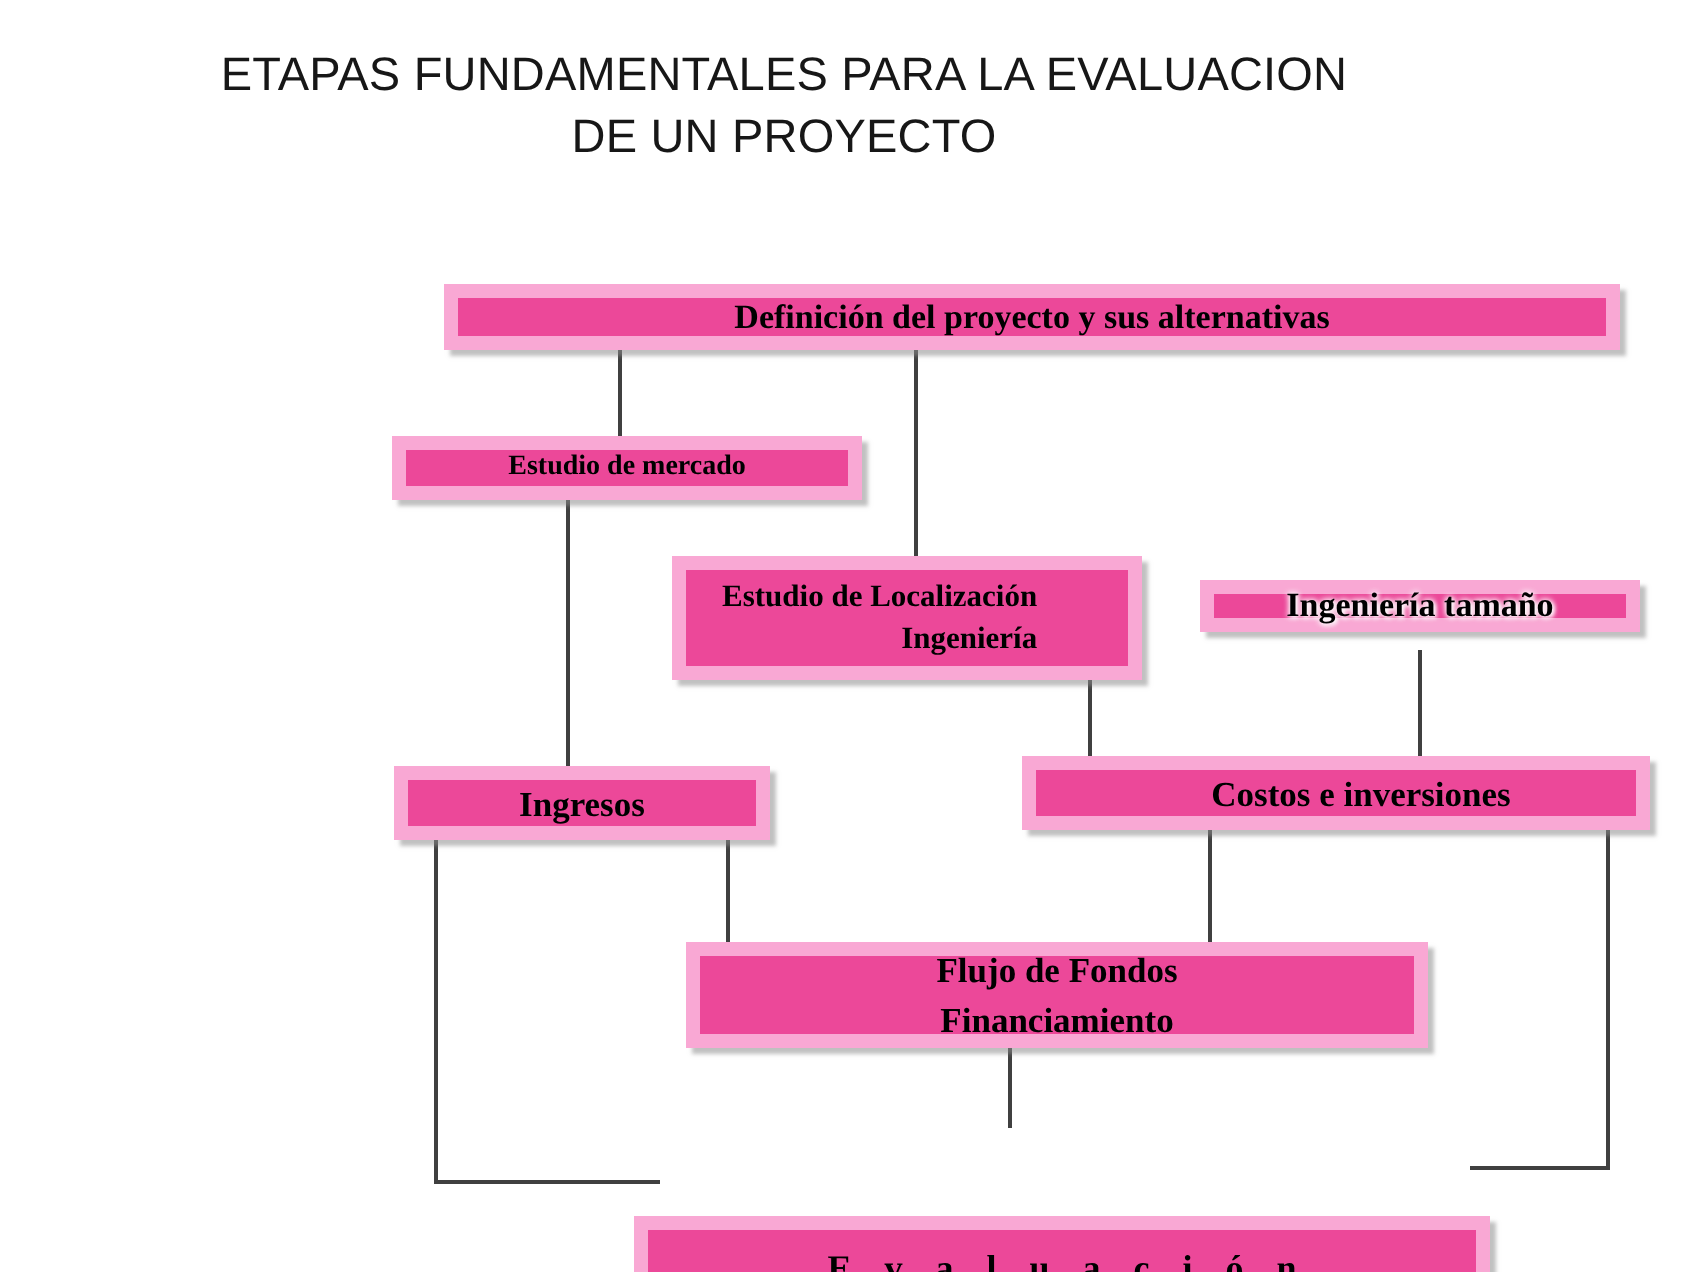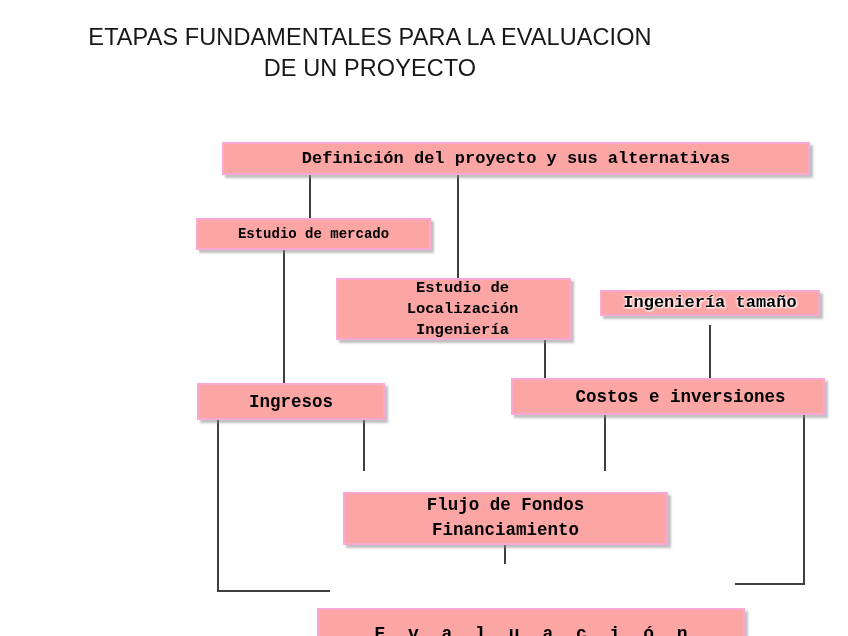--- a/index.html
+++ b/index.html
@@ -24,55 +24,56 @@
     top: 22px;
     width: 740px;
     text-align: center;
     font-family: "Liberation Sans", sans-serif;
     font-size: 23.5px;
     font-weight: 400;
     line-height: 31px;
     color: #171717;
     letter-spacing: 0.1px;
     white-space: pre-line;
+    padding-left: 22px;
   }
 
   
   #wires {
     position: absolute;
     left: 0;
     top: 0;
     width: 848px;
     height: 636px;
   }
 
   
   .box {
     position: absolute;
     box-sizing: border-box;
-    background: #fca5a5;
-    border: 2px solid #f9a8d4;
+    background: #ec4899;
+    border: 7px solid #f9a8d4;
     box-shadow: 3px 3px 2px rgba(140,140,140,0.55);
     display: flex;
     align-items: center;
     justify-content: center;
     color: #000000;
-    font-family: Liberation Mono, monospace;
+    font-family: Liberation Serif, serif;
     font-weight: bold;
     font-size: 17px;
     line-height: 20px;
     text-align: center;
     white-space: pre-line;
     z-index: 5;
   }
 
   
   .box-top      { font-size: 17px; }
   .box-mercado  { font-size: 14px; }
-  .box-local    { font-size: 15.5px; line-height: 21px; text-align: center; justify-content: flex-start; padding-left: 18px; }
+  .box-local    { font-size: 15.5px; line-height: 21px; text-align: right; justify-content: flex-start; padding-left: 18px; }
   .box-ing      { font-size: 17px; text-shadow: 0 0 3px #ffffff, 0 0 3px #ffffff, 1px 1px 2px #ffffff; }
   .box-ingresos { font-size: 17.5px; }
   .box-costos   { font-size: 17.5px; padding-left: 25px; }
   .box-flujo    { font-size: 17.5px; line-height: 25px; }
   .box-eval     { font-size: 18px; letter-spacing: 6px; text-indent: 6px; }
 </style>
 </head>
 <body>
 
 <div id="canvas">
@@ -123,21 +124,21 @@
   </div>
 
   <div class="box box-ingresos" style="left:197px; top:383px; width:188px; height:37px;">
     <span>Ingresos</span>
   </div>
 
   <div class="box box-costos" style="left:511px; top:378px; width:314px; height:37px;">
     <span>Costos e inversiones</span>
   </div>
 
-  <div class="box box-flujo" style="left:343px; top:492px; width:325px; height:53px;align-items:flex-end;">
+  <div class="box box-flujo" style="left:343px; top:471px; width:371px; height:53px;">
     <span>Flujo de Fondos
 Financiamiento</span>
   </div>
 
   <div class="box box-eval" style="left:317px; top:564px; width:428px; height:52px;margin-top:44px;">
     <span>E v a l u a c i ó n</span>
   </div>
 
 </div>
 

